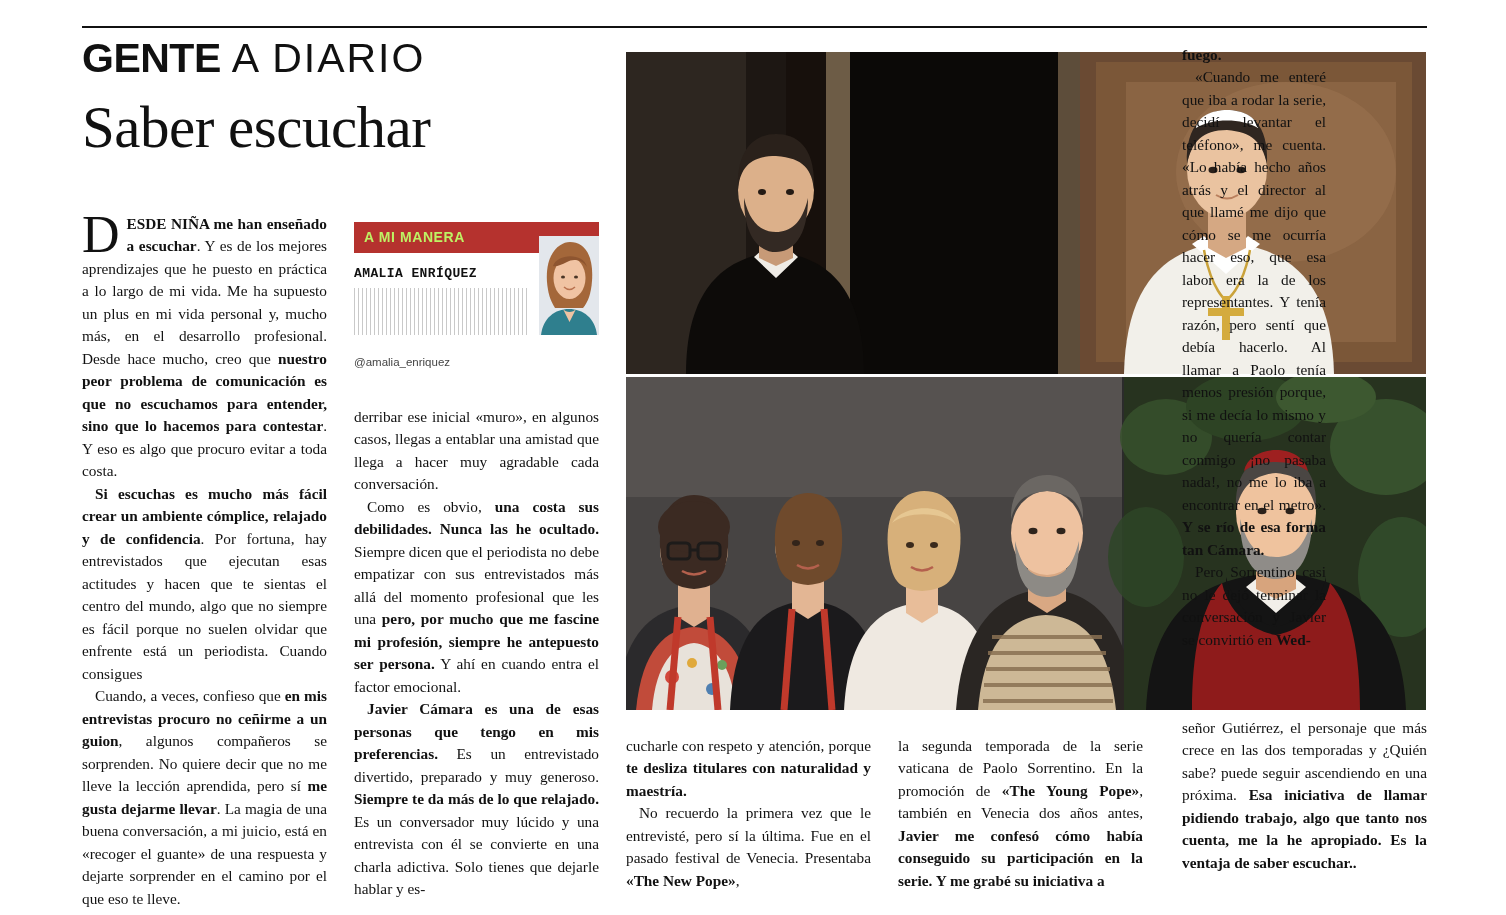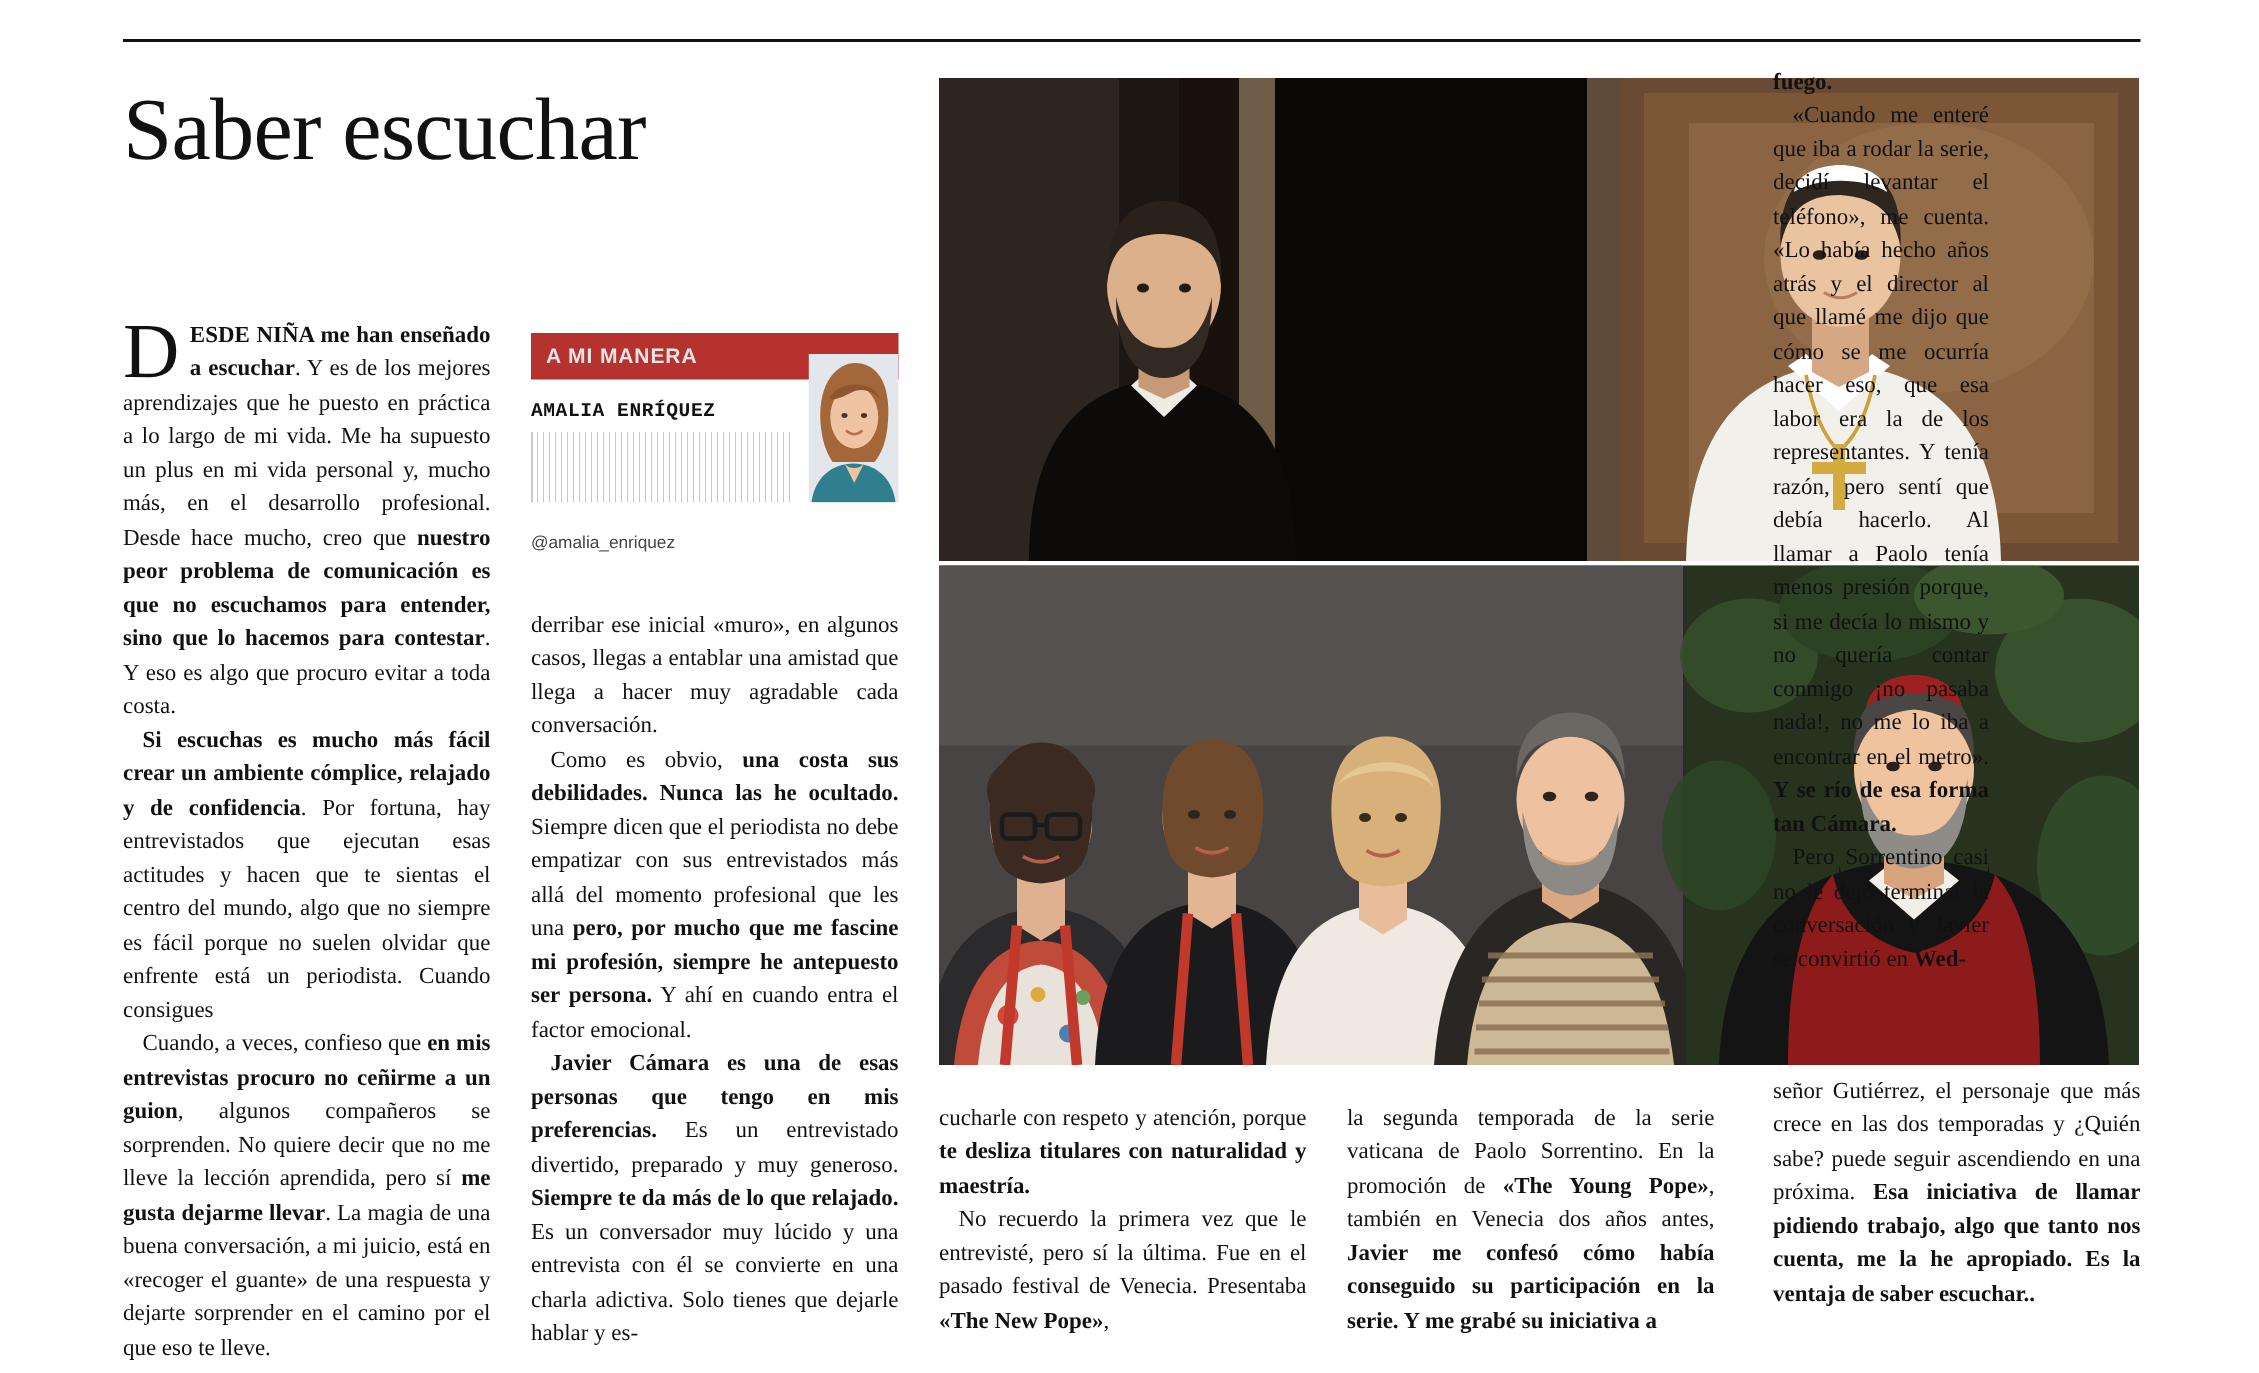--- a/index.html
+++ b/index.html
@@ -30,21 +30,21 @@
 
   #col1{left:82px;top:213px;width:245px;}
   #col2{left:354px;top:406px;width:245px;}
   #col3{left:626px;top:735px;width:245px;}
   #col4{left:898px;top:735px;width:245px;}
   #col5{left:1182px;top:44px;width:144px;}
   #col6{left:1182px;top:717px;width:245px;}
 
   
   .amm{position:absolute;left:354px;top:222px;width:245px;}
-  .amm-bar{background:#b5322e;color:#e5e5e5;font-family:"Liberation Sans",sans-serif;font-weight:bold;
+  .amm-bar{background:#b5322e;color:#bef264;font-family:"Liberation Sans",sans-serif;font-weight:bold;
            font-size:14px;letter-spacing:.6px;padding:7px 10px 8px 10px;}
   .amm-name{font-family:Liberation Mono, monospace;font-weight:bold;font-size:13px;letter-spacing:.4px;
             margin-top:13px;}
   .amm-body{position:relative;margin-top:7px;height:60px;}
   .amm-lines{position:absolute;left:0;top:0;width:175px;height:47px;
      background:repeating-linear-gradient(90deg,#c9c9c9 0px,#c9c9c9 1px,#ffffff 1px,#ffffff 4px);}
   .amm-photo{position:absolute;right:0;top:-52px;width:60px;height:99px;overflow:hidden;}
   .amm-handle{font-family:"Liberation Sans",sans-serif;font-size:11.5px;color:#444;margin-top:8px;}
 
   
@@ -54,20 +54,24 @@
   svg{display:block;}
 </style>
 </head>
 <body>
 
 <div class="page">
 
   <div class="rule-top"></div>
 
   <div class="masthead">
+    <div class="kicker">
+      <b>GENTE</b>
+      <span>A DIARIO</span>
+    </div>
     <div class="headline">Saber escuchar</div>
   </div>
 
   <div class="amm">
     <div class="amm-bar">A MI MANERA</div>
     <div class="amm-name">AMALIA ENRÍQUEZ</div>
     <div class="amm-body">
       <div class="amm-lines"></div>
       <div class="amm-photo">
         <svg width="60" height="99" viewBox="0 0 60 99">

